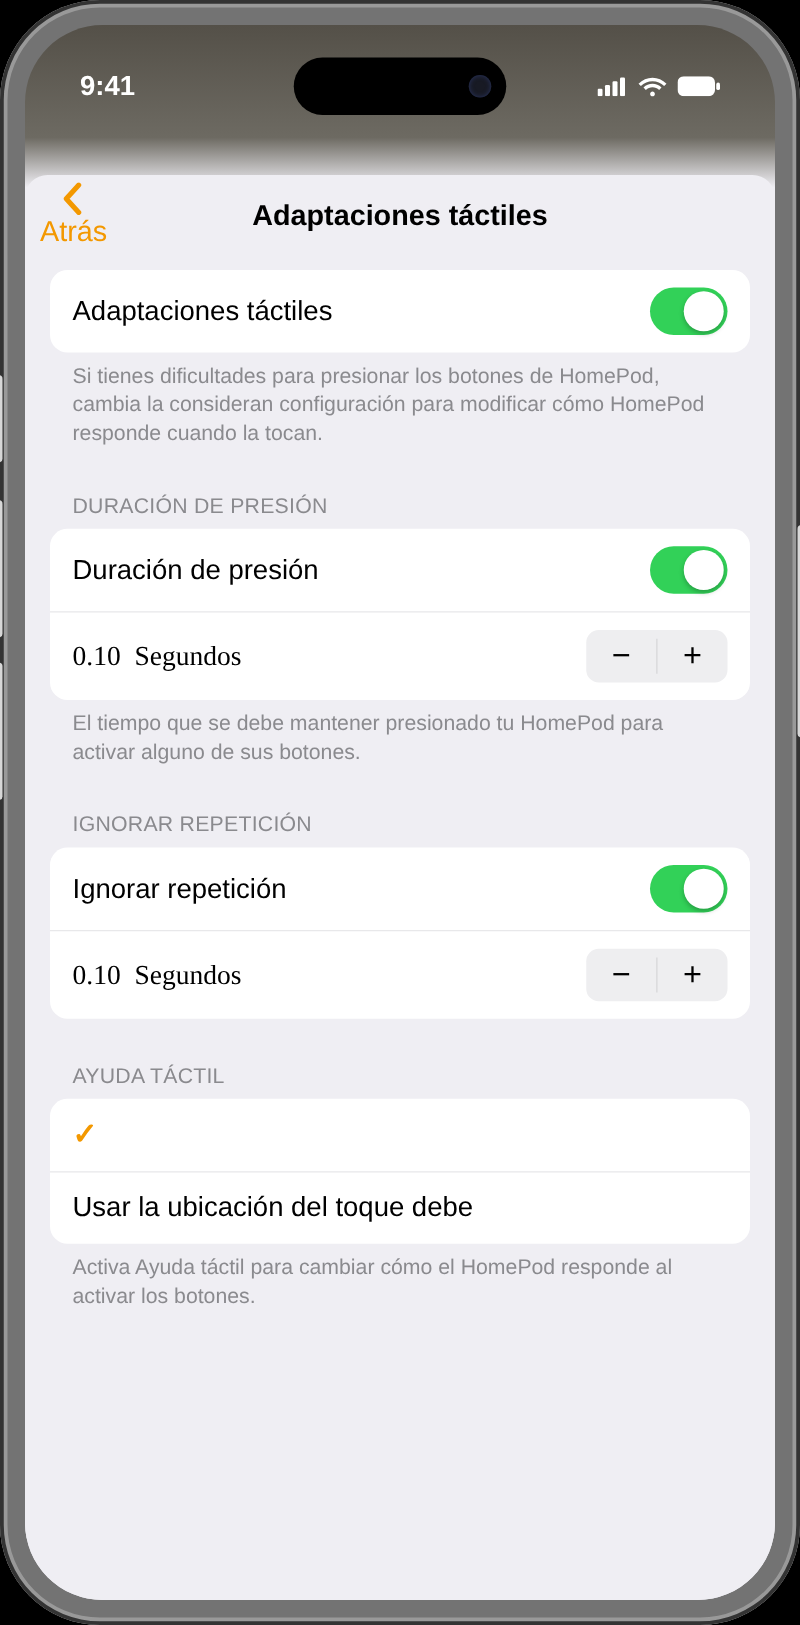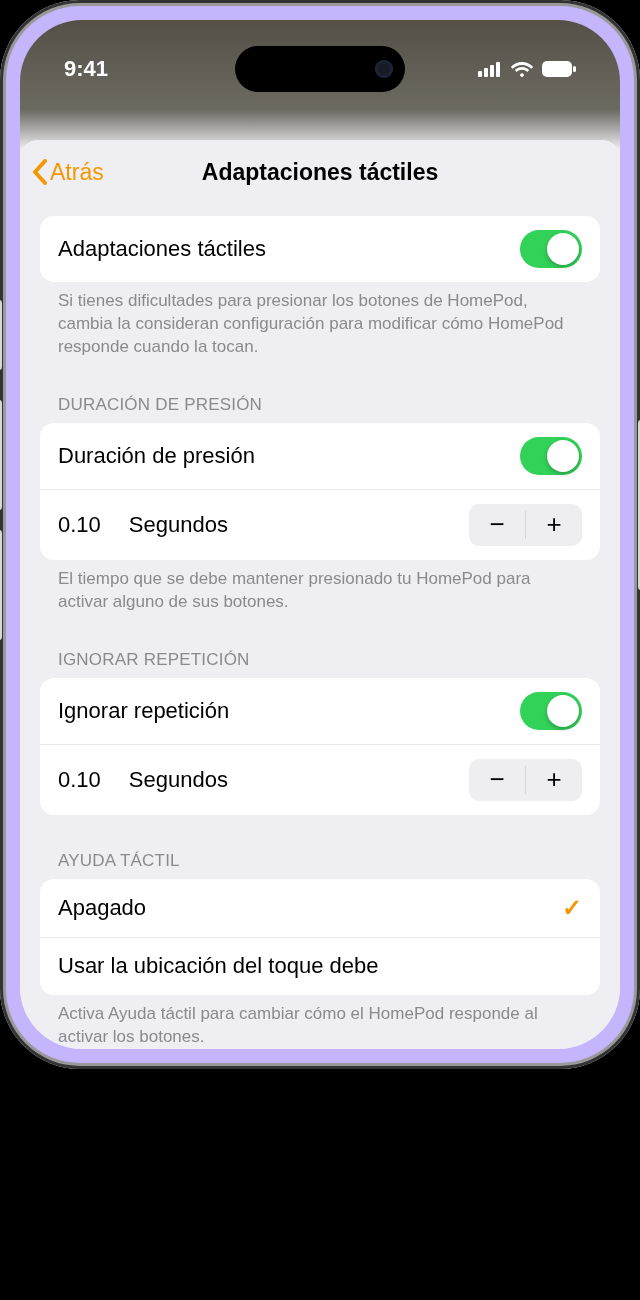--- a/index.html
+++ b/index.html
@@ -5,22 +5,22 @@
     * { margin: 0; padding: 0; box-sizing: border-box; -webkit-font-smoothing: antialiased; }
     body {
       font-family: -apple-system, BlinkMacSystemFont, "Helvetica Neue", Helvetica, sans-serif;
       background: #000;
       display: flex;
       justify-content: center;
       padding: 0;
     }
     .phone-frame {
       width: 640px;
-      height: 1069px;
-      background: #c4b5fd;
+      height: 1300px;
+      background: #737373;
       border-radius: 80px;
       padding: 20px;
       position: relative;
       box-shadow: inset 0 0 0 3px #333, inset 0 0 0 6px #999;
     }
     .side-btn { position:absolute; background:#d7d7d7; border-radius:3px; }
     .side-l1 { left:-4px; top:300px; width:6px; height:70px; }
     .side-l2 { left:-4px; top:400px; width:6px; height:110px; }
     .side-l3 { left:-4px; top:530px; width:6px; height:110px; }
     .side-r1 { right:-4px; top:420px; width:6px; height:170px; }
@@ -68,21 +68,21 @@
       left: 0; right: 0; bottom: 0;
       padding-bottom: 32px;
     }
     .nav {
       display: flex;
       align-items: center;
       height: 64px;
       padding: 0 12px;
       position: relative;
     }
-    .back { display: flex; align-items: center; color: #f39800; font-size: 23px; font-weight: 400; cursor: pointer; }
+    .back { display: flex; align-items: center; color: #f39800; font-size: 23px; font-weight: 400; cursor: pointer; flex-direction: column; }
     .back .chev { margin-right: 2px; display:flex; }
     .nav-title { position: absolute; left: 0; right: 0; text-align: center; font-size: 23px; font-weight: 600; color: #000; pointer-events: none; }
     .group { margin: 12px 20px 0; }
     .group-header {
       font-size: 17px;
       color: #8a8a8e;
       text-transform: uppercase;
       padding: 24px 18px 8px;
       letter-spacing: 0.2px;
     }
@@ -91,21 +91,21 @@
       display: flex; align-items: center;
       padding: 14px 18px;
       min-height: 58px;
       font-size: 22px;
       color: #000;
       border-top: 1px solid #e8e8ea;
     }
     .row:first-child { border-top: none; }
     .row .label { flex: 1; }
     .stepper-row { justify-content: space-between; gap: 12px; }
-    .stepper-left { display: flex; gap: 28px; align-items:baseline;}
+    .stepper-left { display: flex; gap: 11px; align-items:baseline;font-family:Liberation Serif, serif;}
     .stepper-left .value { font-variant-numeric: tabular-nums; }
     .stepper {
       display: flex; background: #eeeef0; border-radius: 10px; height: 42px; overflow: hidden;
     }
     .stepper button {
       width: 56px; border: none; background: transparent; font-size: 26px; color: #000; cursor: pointer;
       display: flex; align-items: center; justify-content: center;
     }
     .stepper .div { width: 1px; background: #d6d6d8; margin: 7px 0; }
     .footer {
@@ -229,21 +229,20 @@
                 </button>
             </div>
           </div>
         </div>
       </div>
 
       <div class="group">
         <div class="group-header">AYUDA TÁCTIL</div>
         <div class="card">
           <div class="row">
-            <span class="label">Apagado</span>
             <span class="check">✓</span>
           </div>
           <div class="row">
             <span class="label">Usar la ubicación del toque debe</span>
           </div>
         </div>
         <div class="footer">Activa Ayuda táctil para cambiar cómo el HomePod responde al activar los botones.</div>
       </div>
 
     </div>

